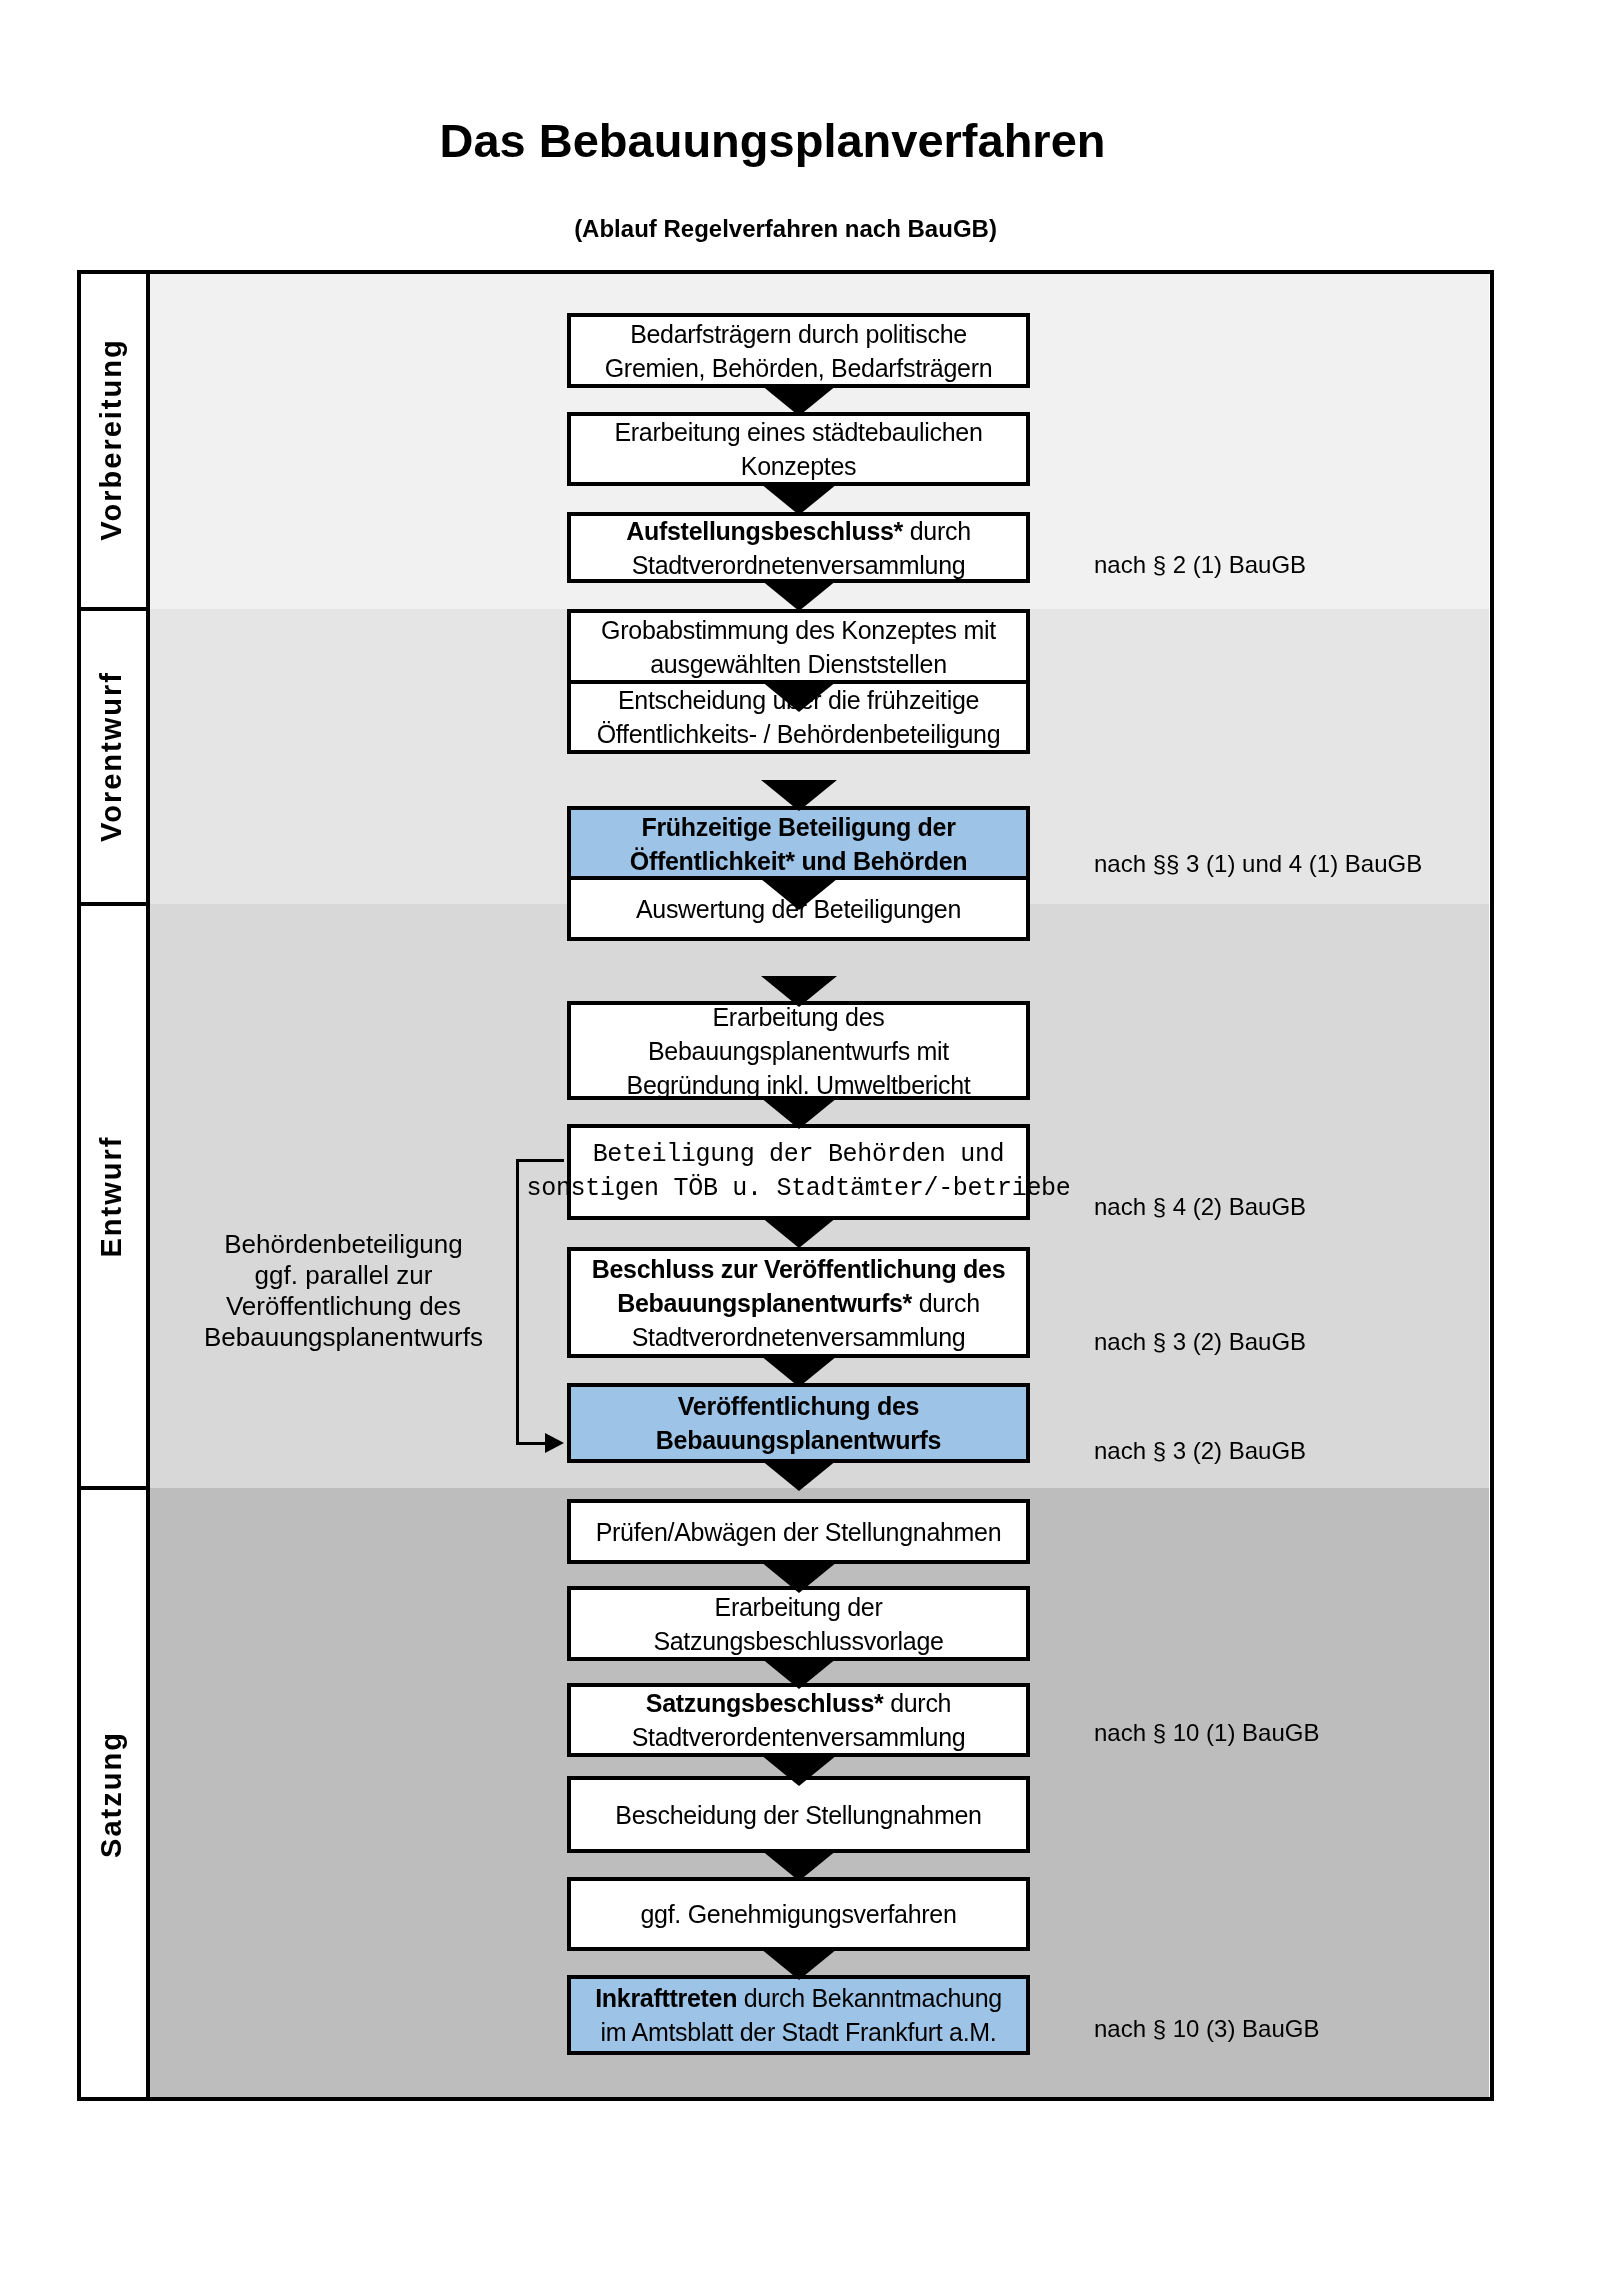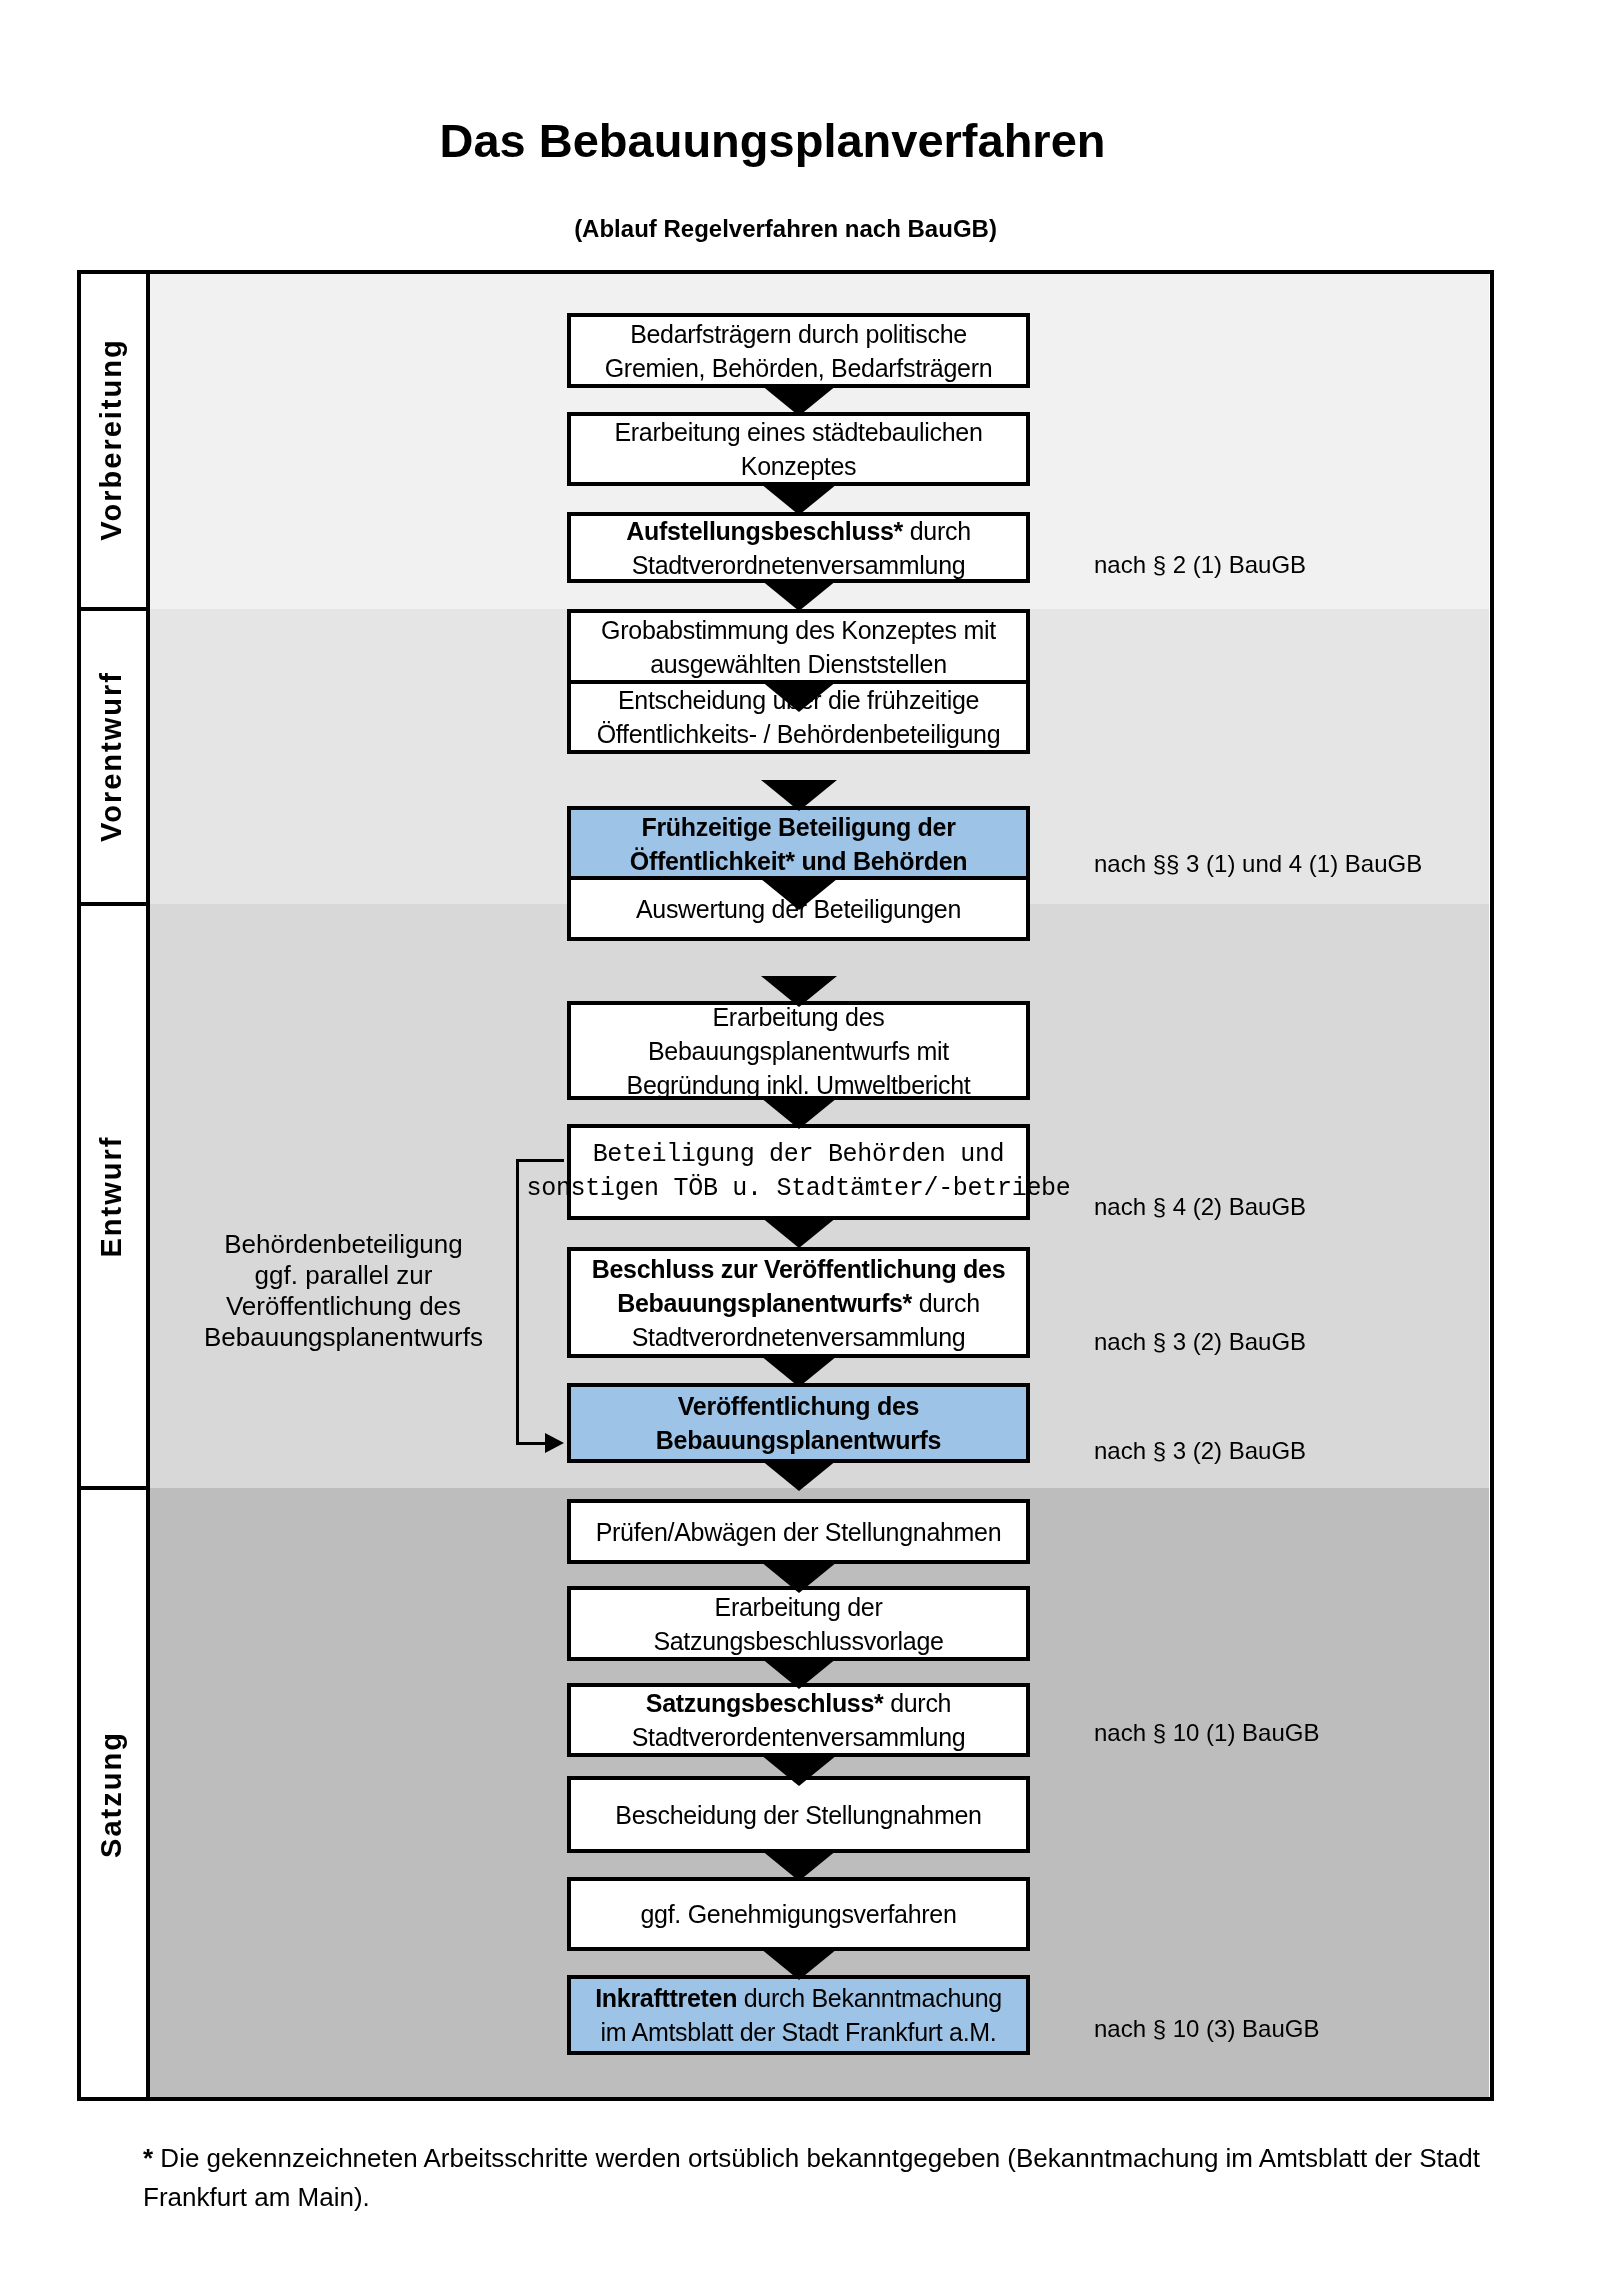--- a/index.html
+++ b/index.html
@@ -185,19 +185,15 @@
     <div>ggf. parallel zur</div>
     <div>Veröffentlichung des</div>
     <div>Bebauungsplanentwurfs</div>
   </div>
 
   <div class="vline bracket-v" style="z-index:4;"></div>
   <div class="hline bracket-h-top" style="z-index:4;"></div>
   <div class="hline bracket-h-bot" style="z-index:4;"></div>
   <div class="bracket-arrowhead"></div>
 
-  <div class="footnote">
-    <div><span class="bold">*</span> <span>Die gekennzeichneten Arbeitsschritte werden ortsüblich bekanntgegeben (Bekanntmachung im Amtsblatt  der Stadt</span></div>
-    <div>Frankfurt am Main).</div>
-  </div>
 
 </div>
 
 
 </body></html>

